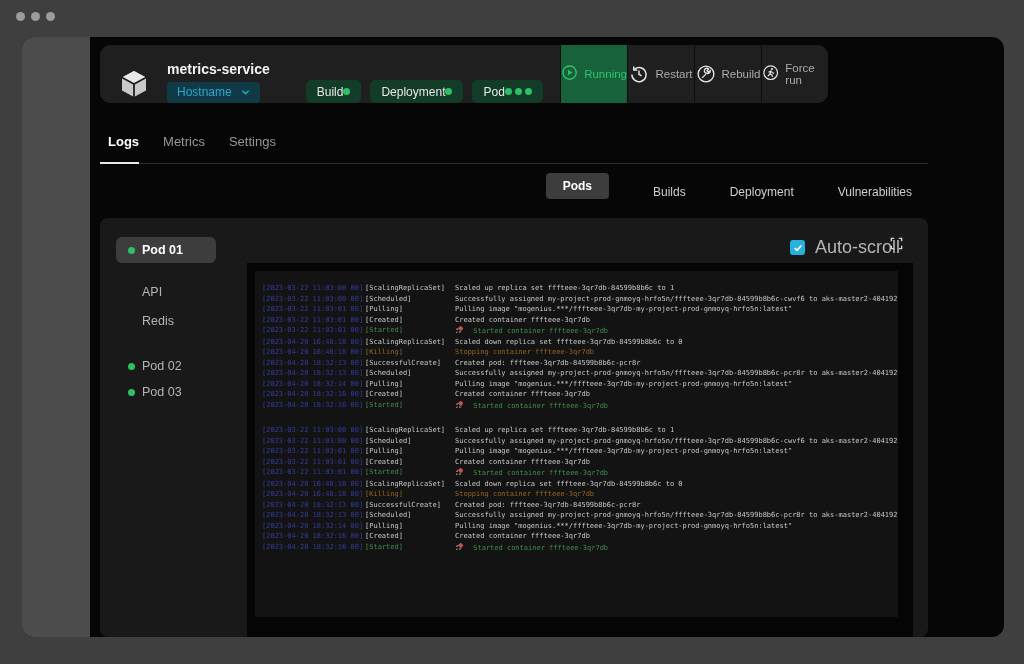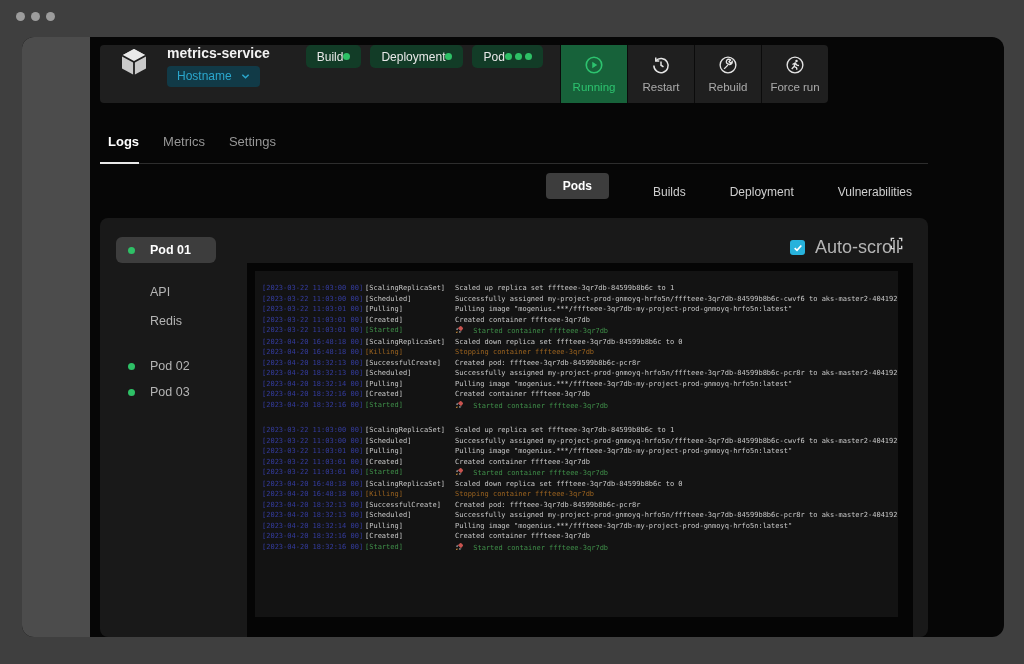--- a/index.html
+++ b/index.html
@@ -2,49 +2,49 @@
 <html><head>
 <meta charset="utf-8">
 <style>
   html,body{margin:0;padding:0}
   body{width:1024px;height:664px;background:#3f3f3f;font-family:"Liberation Sans",sans-serif;overflow:hidden;position:relative}
   .dots{position:absolute;top:12px;left:16px;display:flex;gap:6px}
   .dot{width:9px;height:9px;border-radius:50%;background:#9c9c9c}
   .window{position:absolute;left:22px;top:37px;width:982px;height:600px;background:#060606;border-radius:12px;overflow:hidden}
   .strip{position:absolute;left:0;top:0;bottom:0;width:68px;background:#4c4c4c}
   
-  .card{position:absolute;left:78px;top:8px;width:728px;height:58px;background:#1f1f1f;border-radius:4px;overflow:hidden;display:flex;align-items:flex-start}
+  .card{position:absolute;left:78px;top:8px;width:728px;height:58px;background:#1f1f1f;border-radius:10px;overflow:hidden;display:flex;align-items:flex-end}
   .cube{width:36px;height:36px;margin-left:16px;flex:none}
   .title-block{margin-left:15px}
   .svc-title{font-size:14px;font-weight:bold;color:#f2f2f2}
   .host-chip{margin-top:5px;display:inline-flex;align-items:center;gap:9px;background:#113a47;color:#2ba7cd;font-size:12px;padding:3px 10px 4px;border-radius:4px;cursor:pointer}
   .host-chip svg{width:9px;height:7px}
   .badges{display:flex;gap:9px;margin-left:36px}
   .badge{background:#123c27;border-radius:5px;height:23px;display:flex;align-items:center;gap:0;padding:0 11px;color:#e8e8e8;font-size:12px}
   .bdots{display:flex;gap:3px}
   .bdot{width:7px;height:7px;border-radius:50%;background:#2ec066}
   .actions{margin-left:auto;display:flex;height:100%}
-  .action{width:66px;display:flex;flex-direction:column;align-items:center;justify-content:center;gap:6px;border-left:1px solid #0b0b0b;color:#ababab;cursor:pointer}
+  .action{width:66px;display:flex;flex-direction:row;align-items:center;justify-content:center;gap:6px;border-left:1px solid #0b0b0b;color:#ababab;cursor:pointer}
   .action .ic{width:20px;height:20px;color:#e3e3e3}
   .action .lbl{font-size:11.5px}
   .action.active{background:#17623a;color:#2dc36f}
   .action.active .ic{color:#2dc36f}
   
   .tabs{position:absolute;left:78px;top:86px;width:828px;display:flex;border-bottom:1px solid #2d2d2d}
   .tab{padding:11px 0 13px;margin-left:24px;font-size:13px;color:#969696;cursor:pointer}
   .tab:first-child{margin-left:0;padding-left:8px}
   .tab.active{color:#fff;font-weight:bold;border-bottom:2px solid #e8e8e8;margin-bottom:-1px}
   
   .vtabs{position:absolute;top:136px;right:92px;display:flex;align-items:flex-end;gap:44px}
   .vtab{font-size:12px;color:#cfcfcf;cursor:pointer}
   .vtab.active{background:#3d3d3d;border-radius:4px;padding:6px 17px;color:#fff;font-weight:bold}
   
   .panel{position:absolute;left:78px;top:181px;width:828px;height:419px;background:#191919;border-radius:8px}
   .side{position:absolute;left:16px;top:0;width:100px}
-  .srow{height:26px;display:flex;align-items:center;padding-left:12px;gap:15px;color:#b4b4b4;font-size:12.5px;border-radius:6px;cursor:pointer}
+  .srow{height:26px;display:flex;align-items:center;padding-left:12px;gap:7px;color:#b4b4b4;font-size:12.5px;border-radius:6px;cursor:pointer}
   .srow.active{background:#3d3d3d;color:#fff;font-weight:bold}
   .sdot{width:7px;height:7px;border-radius:50%;background:#2ec066;flex:none}
   .sdot.none{background:transparent}
   .srow:nth-child(1){margin-top:19px}
   .srow:nth-child(2){margin-top:16px}
   .srow:nth-child(3){margin-top:3px}
   .srow:nth-child(4){margin-top:19px}
   .srow:nth-child(5){}
   .autoscroll{position:absolute;top:19px;left:690px;display:flex;align-items:center;gap:10px;cursor:pointer}
   .checkbox{width:15px;height:15px;background:#27b2dc;border-radius:3px;display:flex;align-items:center;justify-content:center}

